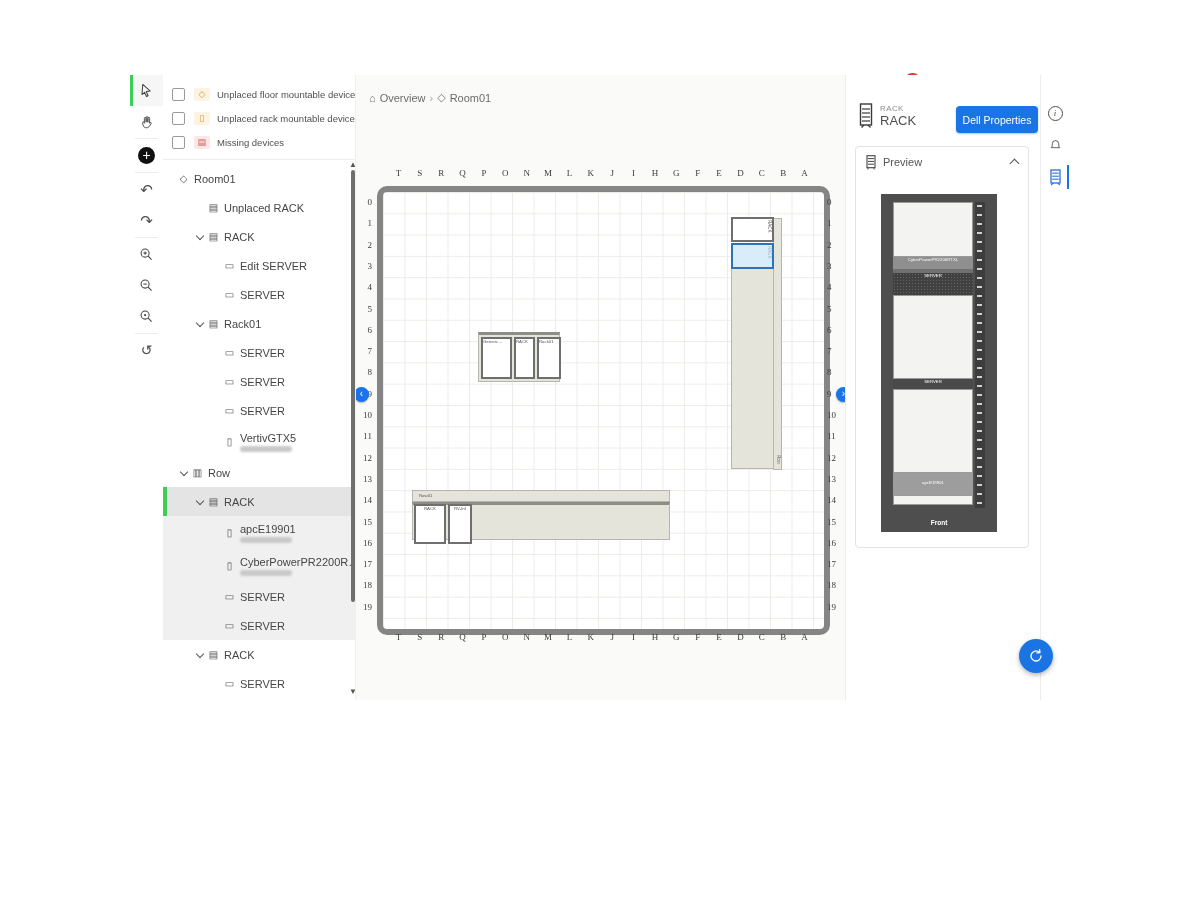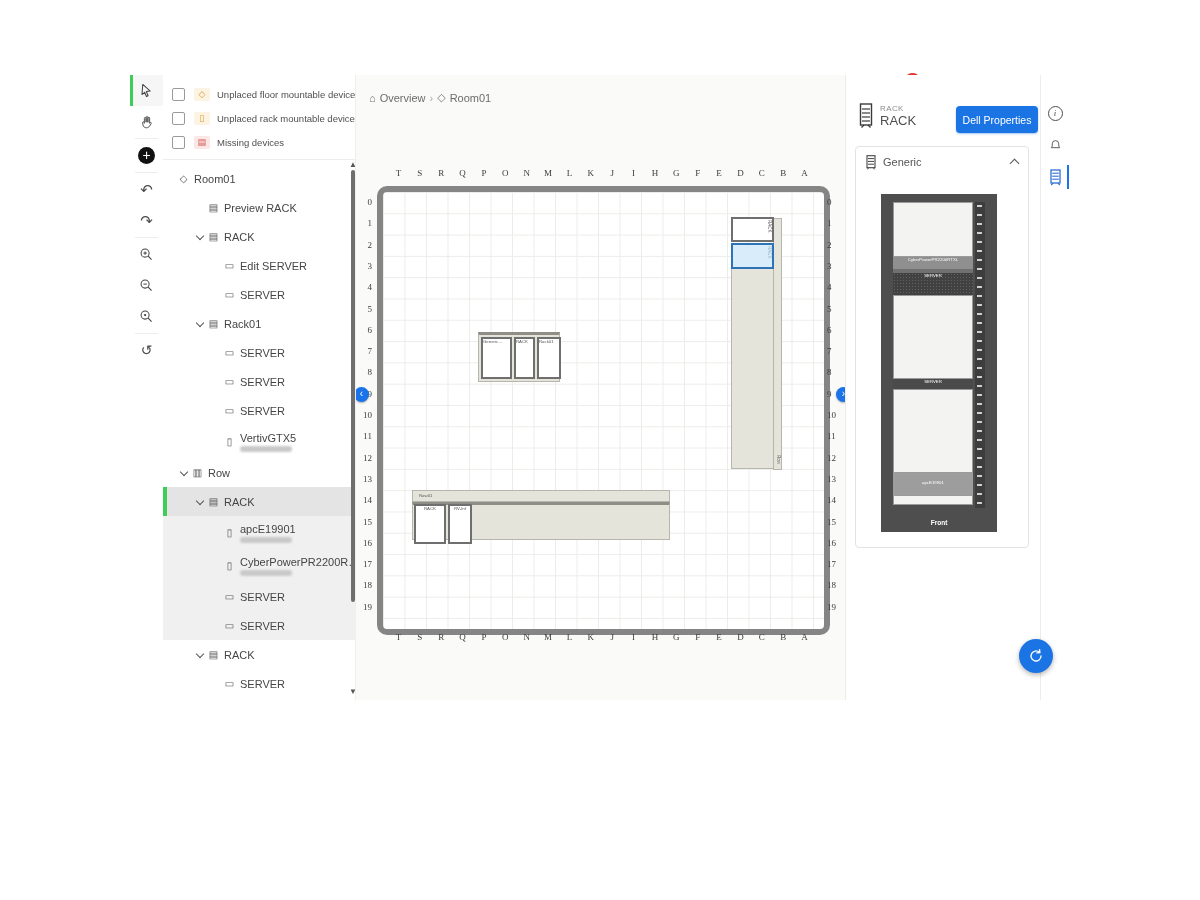--- a/index.html
+++ b/index.html
@@ -177,21 +177,21 @@
       <div class="trow" style="padding-left: 14px;">
         <div class="ticon">◇</div>
         <div>
           <div class="tlabel">Room01</div>
         </div>
       </div>
       <div class="trow" style="padding-left: 30px;">
         <div class="chev hidden"></div>
         <div class="ticon">▤</div>
         <div>
-          <div class="tlabel">Preview RACK</div>
+          <div class="tlabel">Unplaced RACK</div>
         </div>
       </div>
       <div class="trow" style="padding-left: 30px;">
         <div class="chev"></div>
         <div class="ticon">▤</div>
         <div>
           <div class="tlabel">RACK</div>
         </div>
       </div>
       <div class="trow" style="padding-left: 46px;">
@@ -493,21 +493,21 @@
 <div id="preview-card">
   <div class="card-head">
     <svg width="10" height="15" viewBox="0 0 10 15">
         <rect x="1" y="0.7" width="8" height="12" fill="none" stroke="#444" stroke-width="1.1"></rect>
         <line x1="2" y1="3.6" x2="8" y2="3.6" stroke="#444" stroke-width="1"></line>
         <line x1="2" y1="6.4" x2="8" y2="6.4" stroke="#444" stroke-width="1"></line>
         <line x1="2" y1="9.2" x2="8" y2="9.2" stroke="#444" stroke-width="1"></line>
         <line x1="1.2" y1="14.2" x2="3" y2="12.7" stroke="#444" stroke-width="1"></line>
         <line x1="8.8" y1="14.2" x2="7" y2="12.7" stroke="#444" stroke-width="1"></line>
       </svg>
-    <span class="card-title">Generic</span>
+    <span class="card-title">Preview</span>
     <div class="chev-up"></div>
   </div>
 </div>
 
 <div id="rackpv">
   <div id="devcol">
       <div class="dev empty" style="height: 55px;"></div>
       <div class="dev ups" style="height: 12px;">
         <div class="devlabel">CyberPowerPR2200RTXL</div>
       </div>

